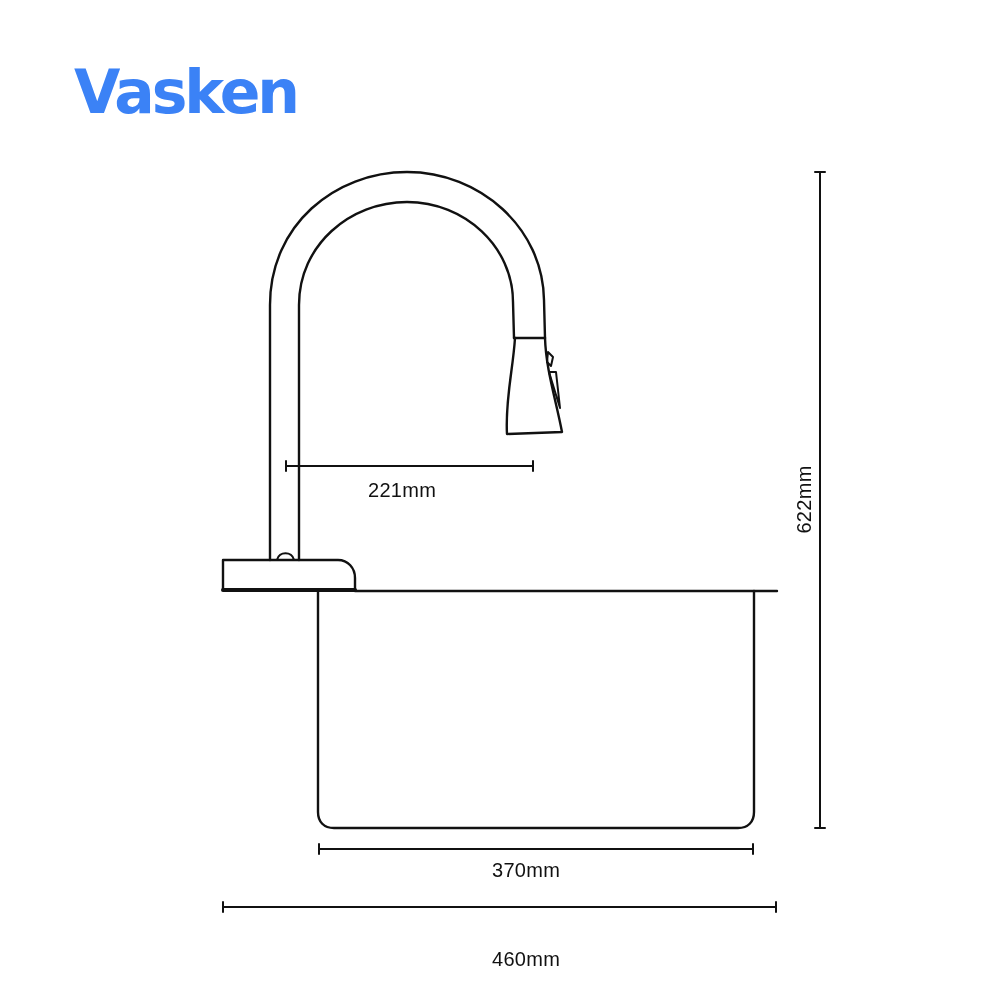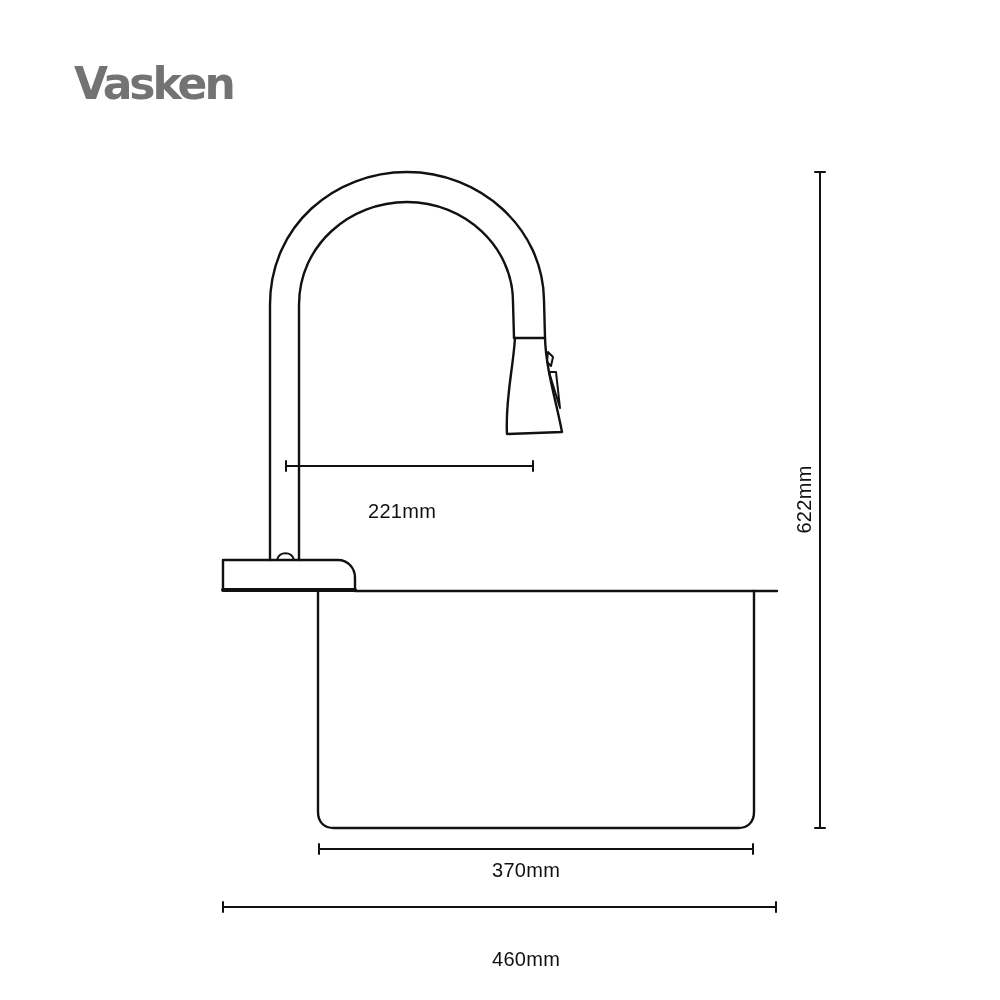--- a/index.html
+++ b/index.html
@@ -1,20 +1,20 @@
 <!DOCTYPE html>
 <html><head>
   <meta charset="utf-8">
   <style>
     html, body { margin: 0; padding: 0; background: #ffffff; }
     body { width: 1000px; height: 1000px; position: relative; overflow: hidden; }
     .brand {
       position: absolute; left: 74px; top: 62px;
       font-family: "DejaVu Sans", sans-serif; font-weight: bold;
-      font-size: 44px; letter-spacing: -3px; color: #737373; line-height: 1;
+      font-size: 60px; letter-spacing: -3px; color: #3b82f6; line-height: 1;
     }
     svg.drawing { position: absolute; left: 0; top: 0; }
     .dim-label {
       position: absolute;
       font-family: "Liberation Sans", sans-serif;
       font-size: 20px; color: #111111; letter-spacing: 0.3px;
       white-space: nowrap;
     }
     .dim-label.vertical {
       transform: rotate(-90deg);
@@ -72,19 +72,19 @@
     <path d="M753 844 L753 854"></path>
   </g>
 
   <g stroke-width="2">
     <path d="M223 907 L776 907"></path>
     <path d="M223 902 L223 912"></path>
     <path d="M776 902 L776 912"></path>
   </g>
 </svg>
 
-<div class="dim-label" style="left:368px; top:500px;">221mm</div>
+<div class="dim-label" style="left:368px; top:479px;">221mm</div>
 
 <div class="dim-label vertical" style="left:770px; top:488px;">622mm</div>
 
 <div class="dim-label" style="left:492px; top:859px;text-align:right;">370mm</div>
 
 <div class="dim-label" style="left:492px; top:948px;">460mm</div>
 
 </body></html>

